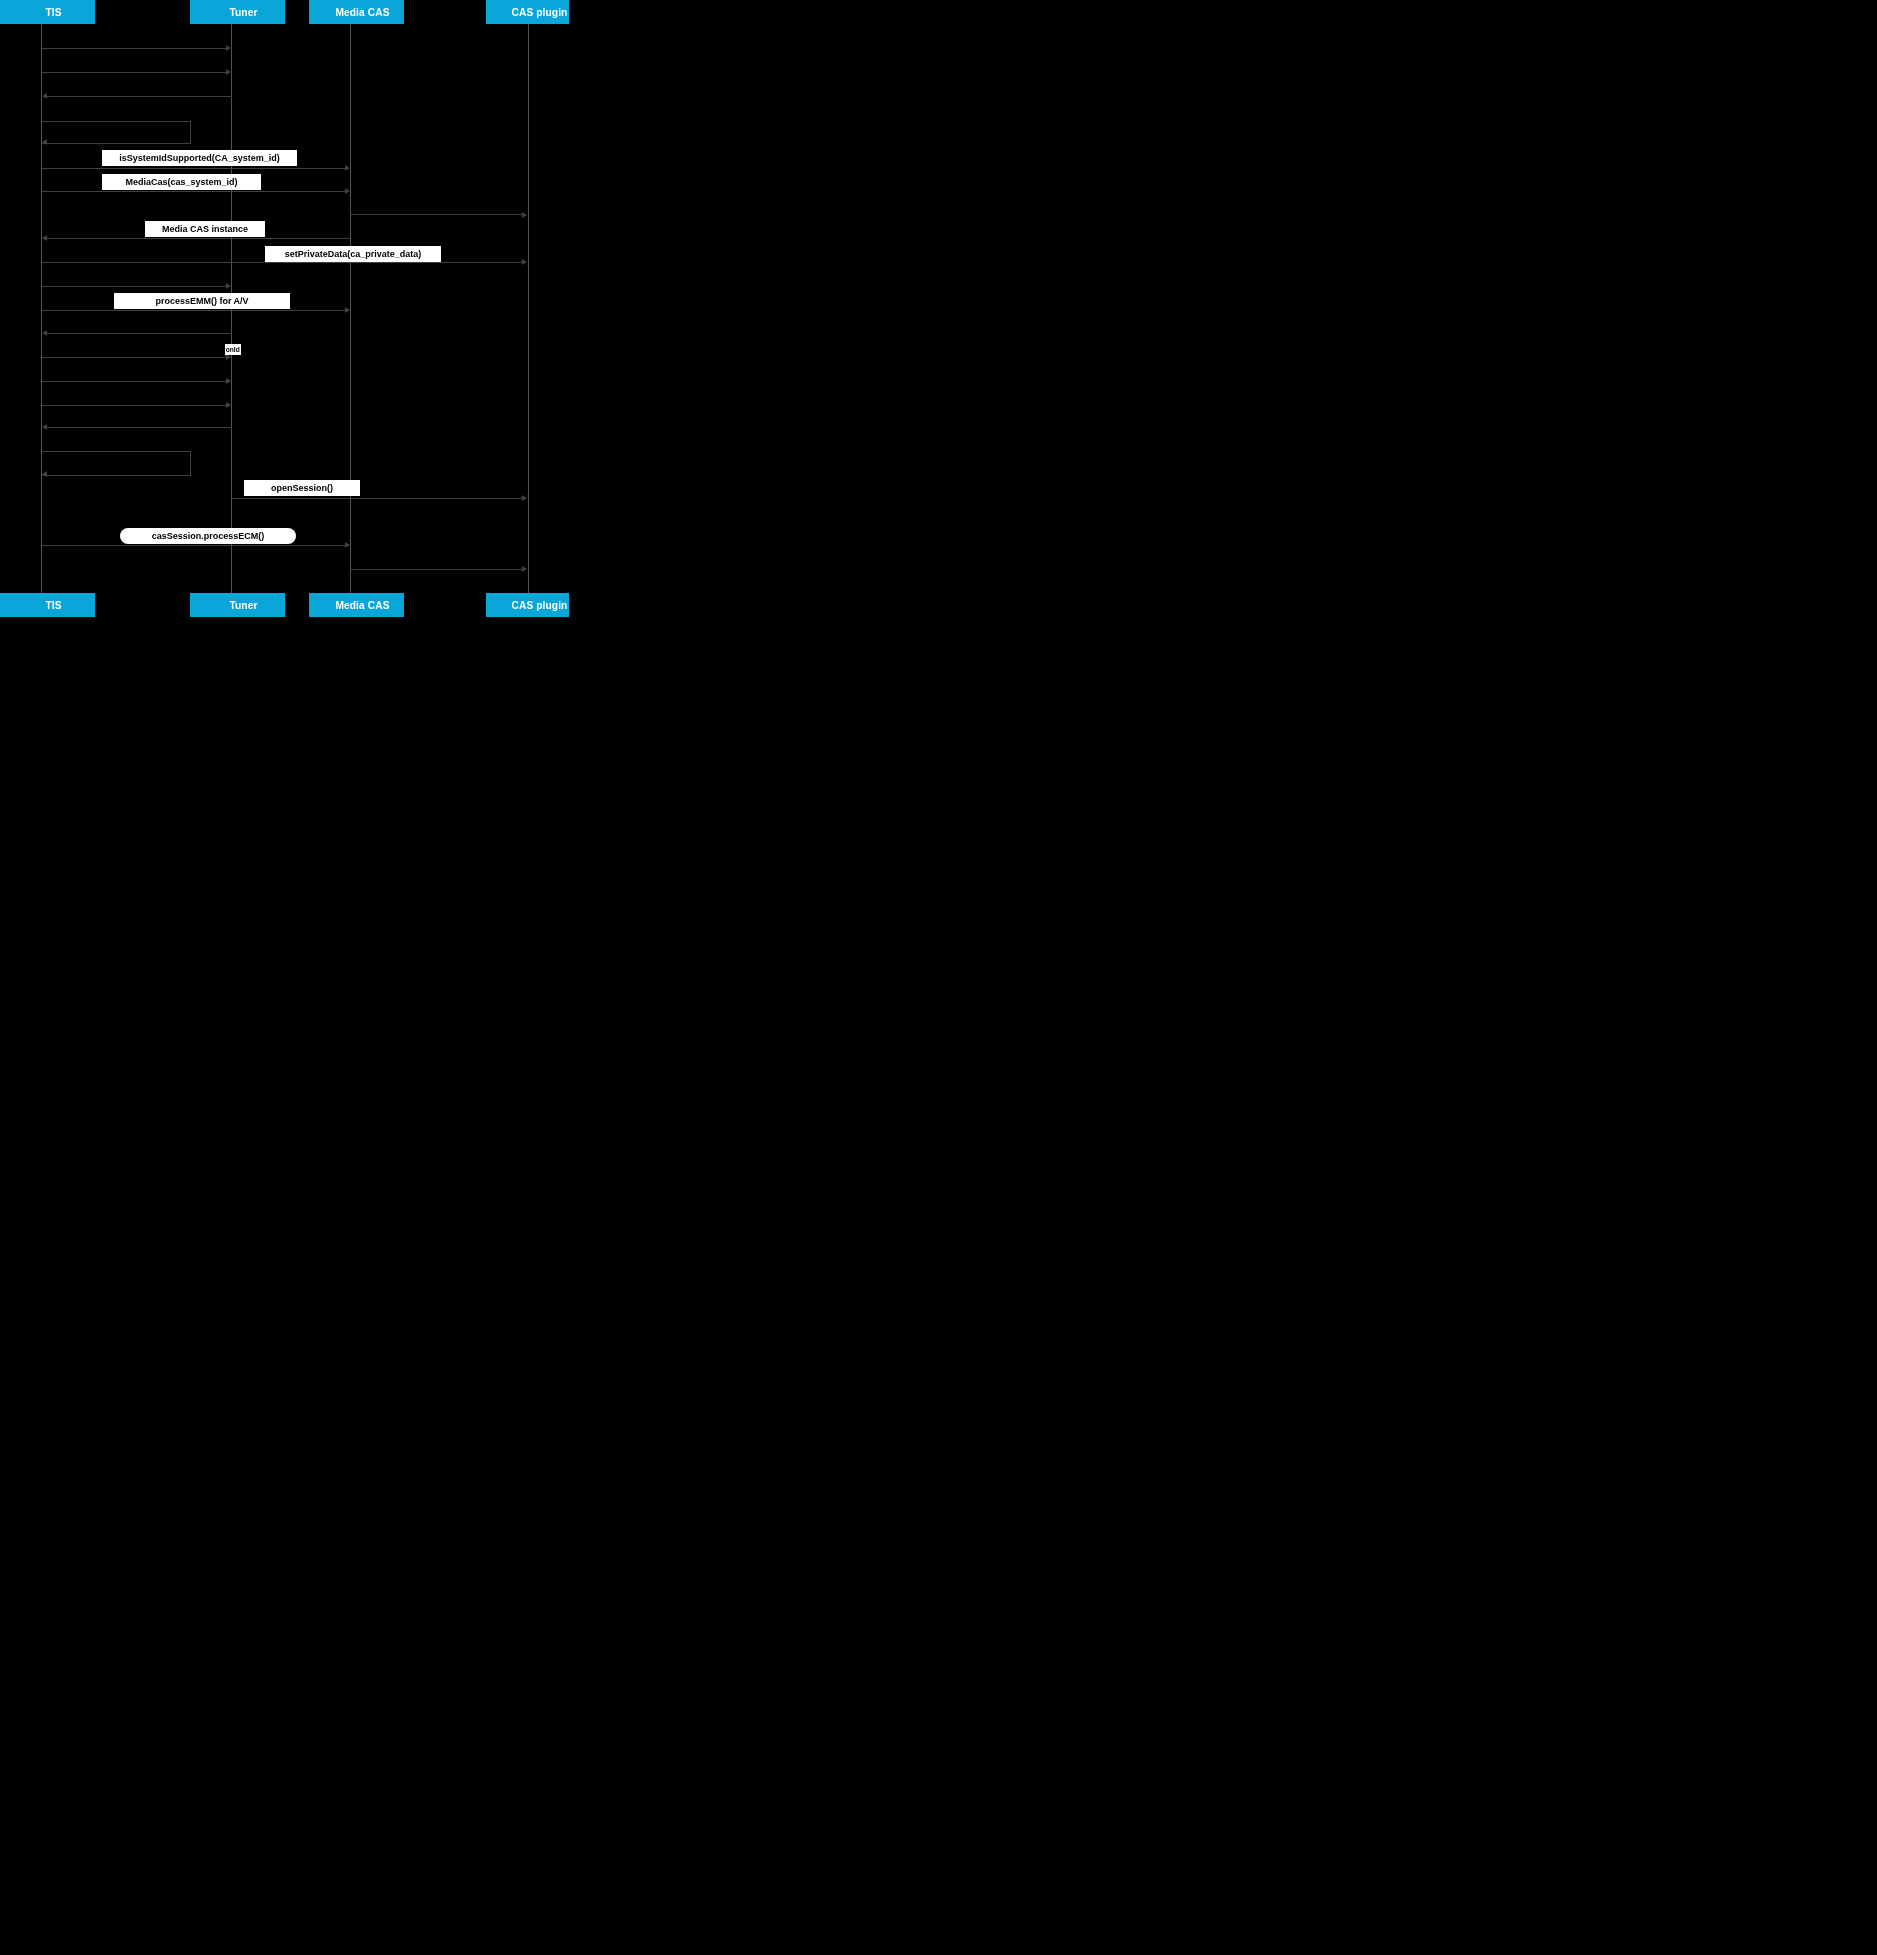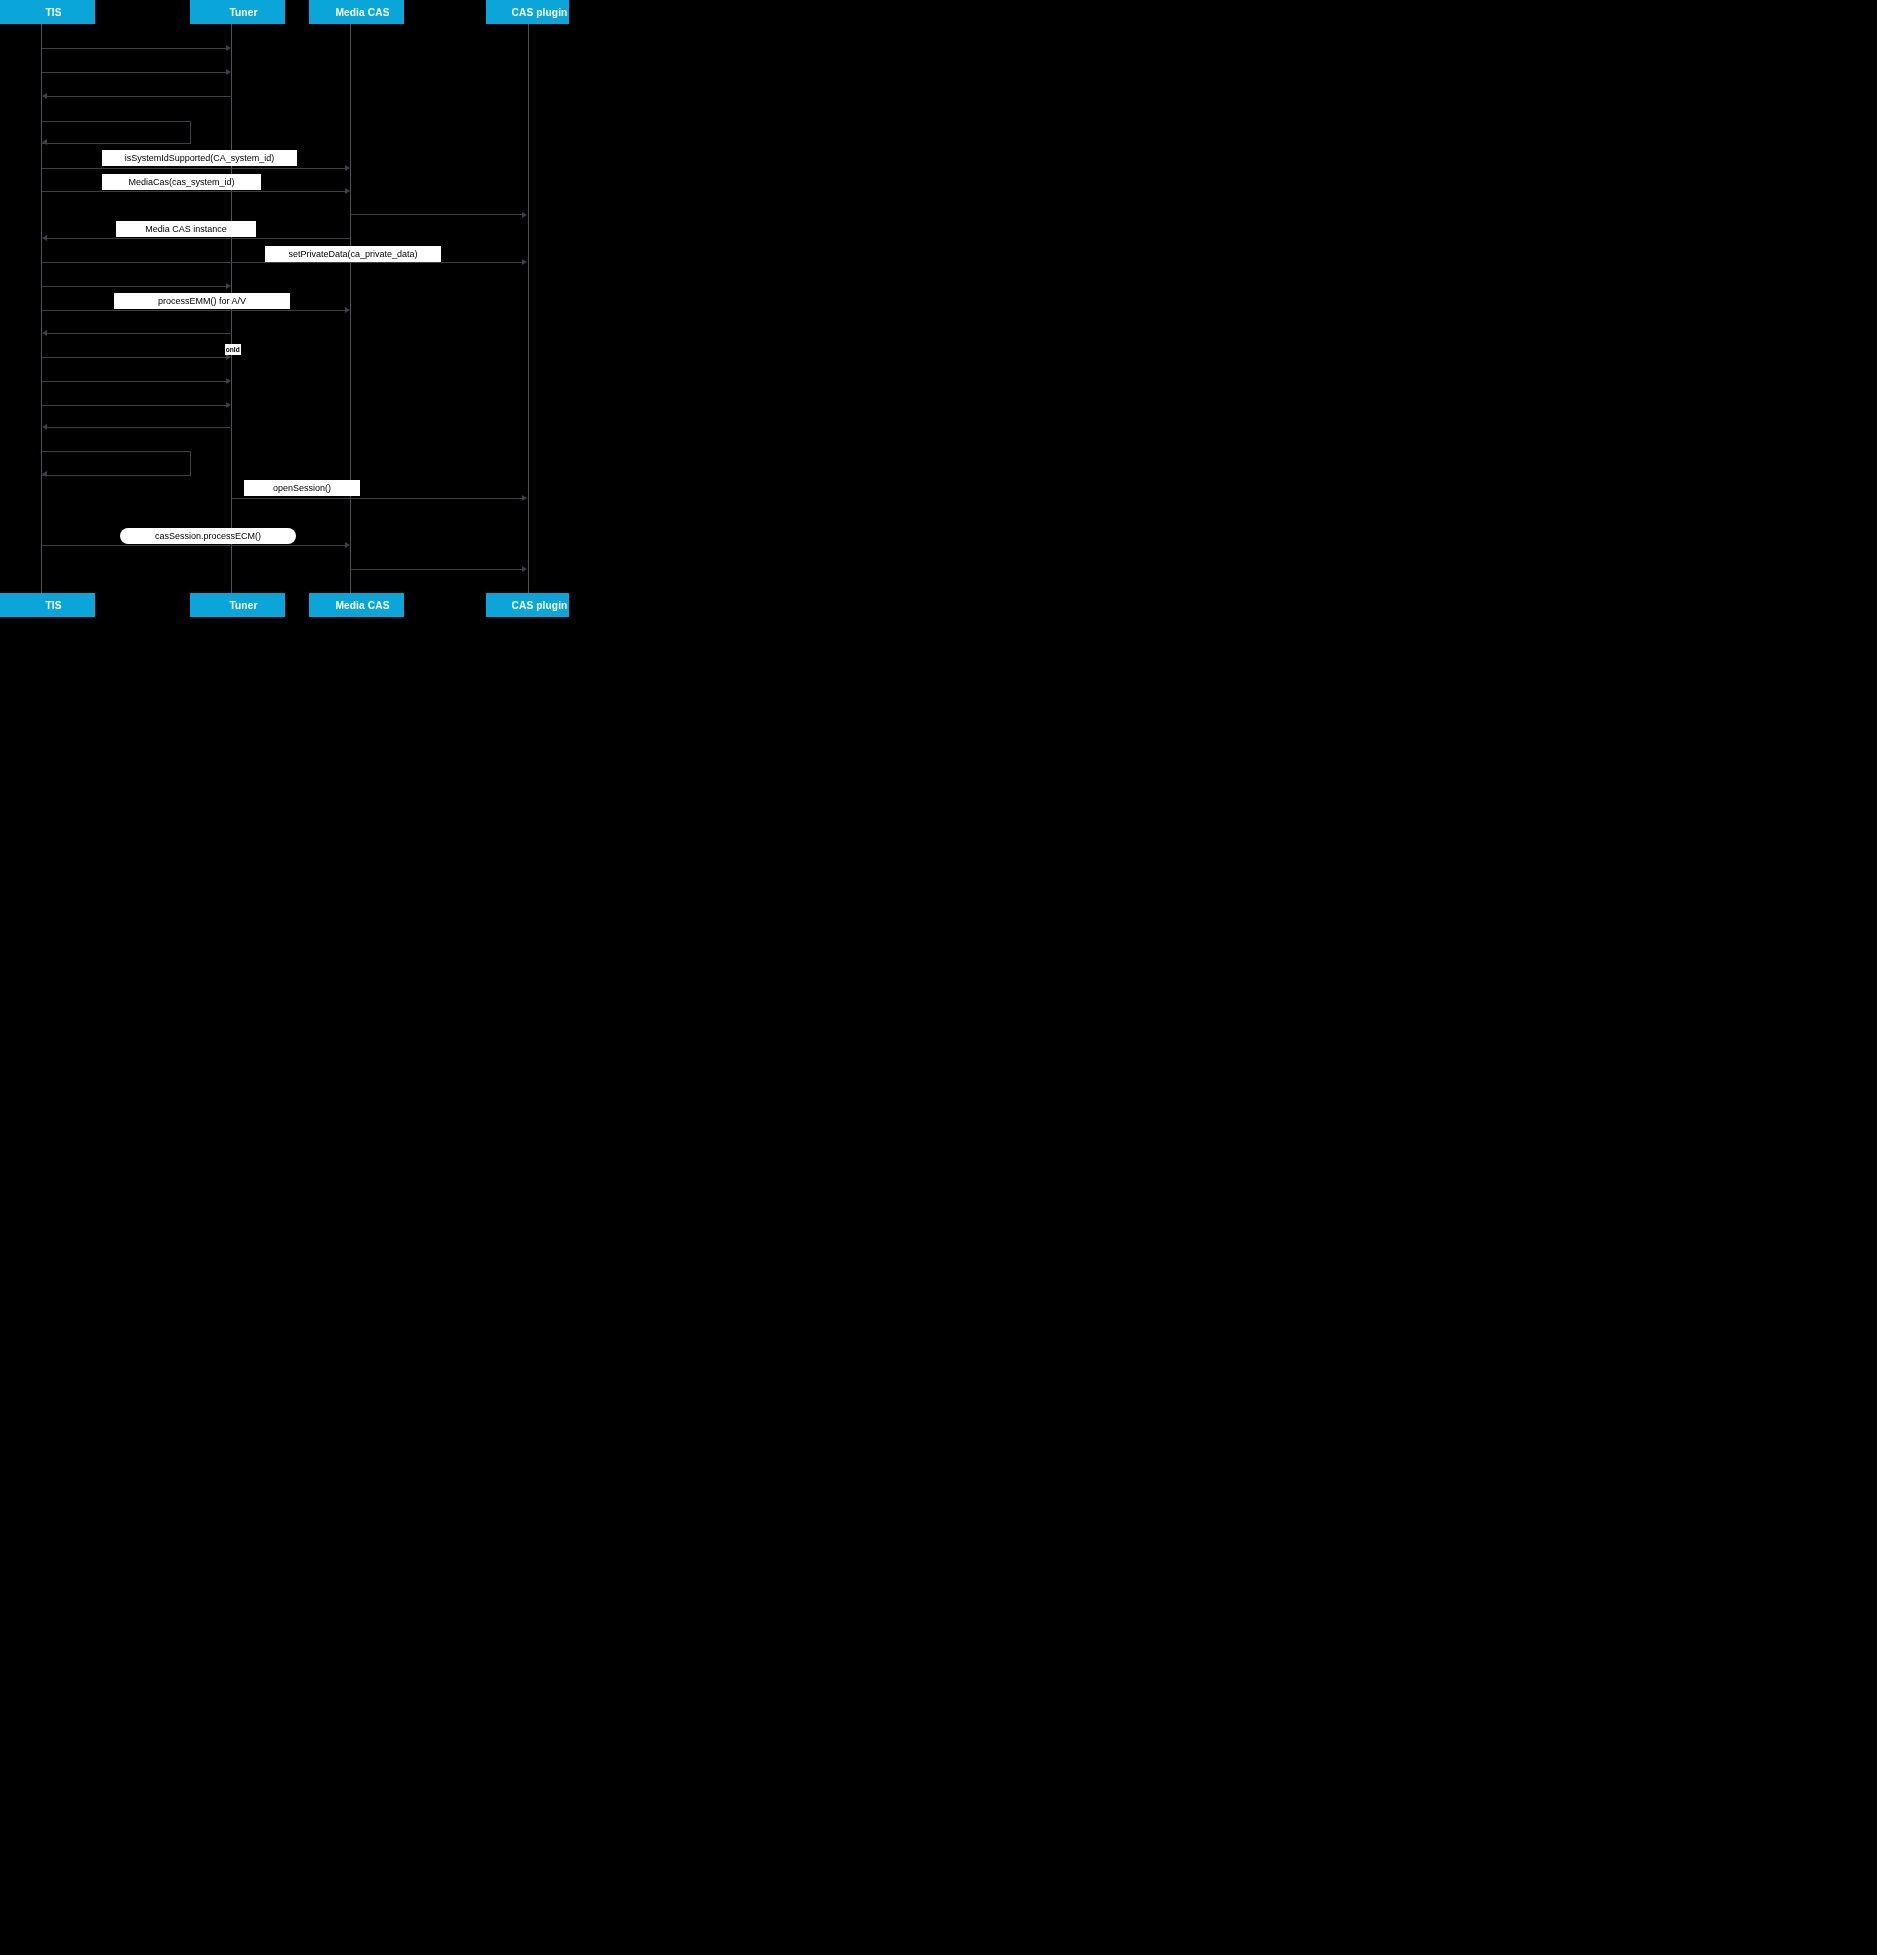--- a/index.html
+++ b/index.html
@@ -11,21 +11,21 @@
     font-size:10.2px;font-weight:bold;letter-spacing:0.1px;padding-left:12px;
   }
   .lifeline{position:absolute;width:0.8px;background:var(--lifeline,#505356);}
   .msg-line{position:absolute;height:1.2px;background:var(--arrow,#3e4144);}
   .head{position:absolute;width:0;height:0;border-top:3.5px solid transparent;border-bottom:3.5px solid transparent;}
   .head-right{border-left:5.5px solid var(--arrow,#3e4144);border-right:0;}
   .head-left{border-right:5.5px solid var(--arrow,#3e4144);border-left:0;}
   .msg-label{
     position:absolute;background:var(--label-bg,#fff);color:var(--label-text,#000);
     display:flex;align-items:center;justify-content:center;
-    font-size:9px;font-weight:normal;white-space:nowrap;
+    font-size:9px;font-weight:bold;white-space:nowrap;
   }
   .self-loop{position:absolute;border:1.2px solid var(--arrow,#3e4144);border-left:none;}
   .note-label{
     position:absolute;background:var(--label-bg,#fff);color:var(--label-text,#000);
     font-size:6.6px;font-weight:600;overflow:hidden;display:flex;align-items:center;
     padding-left:0.8px;box-sizing:border-box;
   }
 </style>
 </head>
 <body>
@@ -52,21 +52,21 @@
     <div class="msg-line" style="left: 42px; width: 304px; top: 168px; margin-left: 0px;"></div>
     <div class="head head-right" style="left: 345px; top: 165px;"></div>
     <div class="msg-label" style="left: 102px; top: 150px; width: 195px; height: 16px;">isSystemIdSupported(CA_system_id)</div>
     <div class="msg-line" style="left: 42px; width: 304px; top: 191px; margin-left: 0px;"></div>
     <div class="head head-right" style="left: 345px; top: 188px;"></div>
     <div class="msg-label" style="left: 102px; top: 174px; width: 159px; height: 16px;">MediaCas(cas_system_id)</div>
     <div class="msg-line" style="left: 350px; width: 173px; top: 214px; margin-left: 0px;"></div>
     <div class="head head-right" style="left: 522px; top: 212px;"></div>
     <div class="msg-line" style="left: 42px; width: 304px; top: 238px; margin-left: 4.7px;"></div>
     <div class="head head-left" style="left: 42px; top: 235px;"></div>
-    <div class="msg-label" style="left: 116px; top: 221px; width: 140px; height: 16px;">Media CAS instance</div>
+    <div class="msg-label" style="left: 145px; top: 221px; width: 120px; height: 16px;">Media CAS instance</div>
     <div class="msg-line" style="left: 42px; width: 481px; top: 262px; margin-left: 0px;"></div>
     <div class="head head-right" style="left: 522px; top: 259px;"></div>
     <div class="msg-label" style="left: 221px; top: 246px; width: 176px; height: 16px; margin-left: 44px;">setPrivateData(ca_private_data)</div>
     <div class="msg-line" style="left: 42px; width: 185px; top: 286px; margin-left: 0px;"></div>
     <div class="head head-right" style="left: 226px; top: 283px;"></div>
     <div class="msg-line" style="left: 42px; width: 304px; top: 310px; margin-left: 0px;"></div>
     <div class="head head-right" style="left: 345px; top: 307px;"></div>
     <div class="msg-label" style="left: 114px; top: 293px; width: 176px; height: 16px;">processEMM() for A/V</div>
     <div class="msg-line" style="left: 42px; width: 185px; top: 333px; margin-left: 4.7px;"></div>
     <div class="head head-left" style="left: 42px; top: 330px;"></div>

